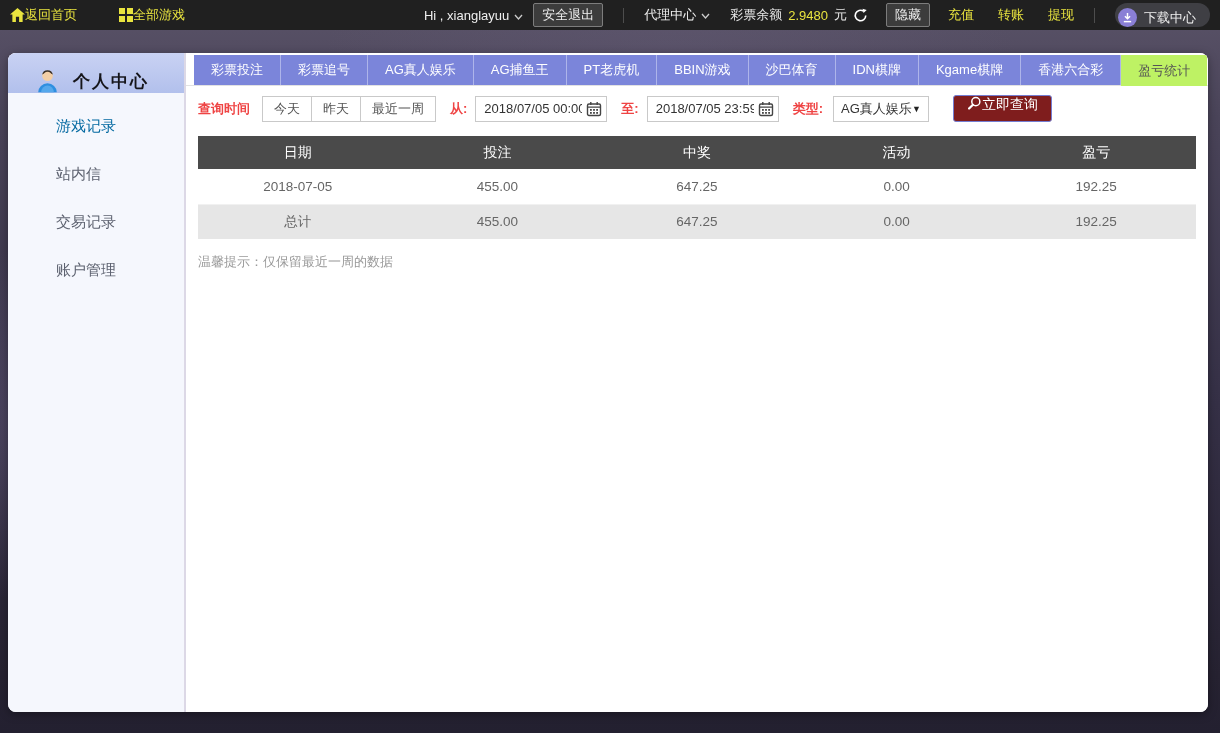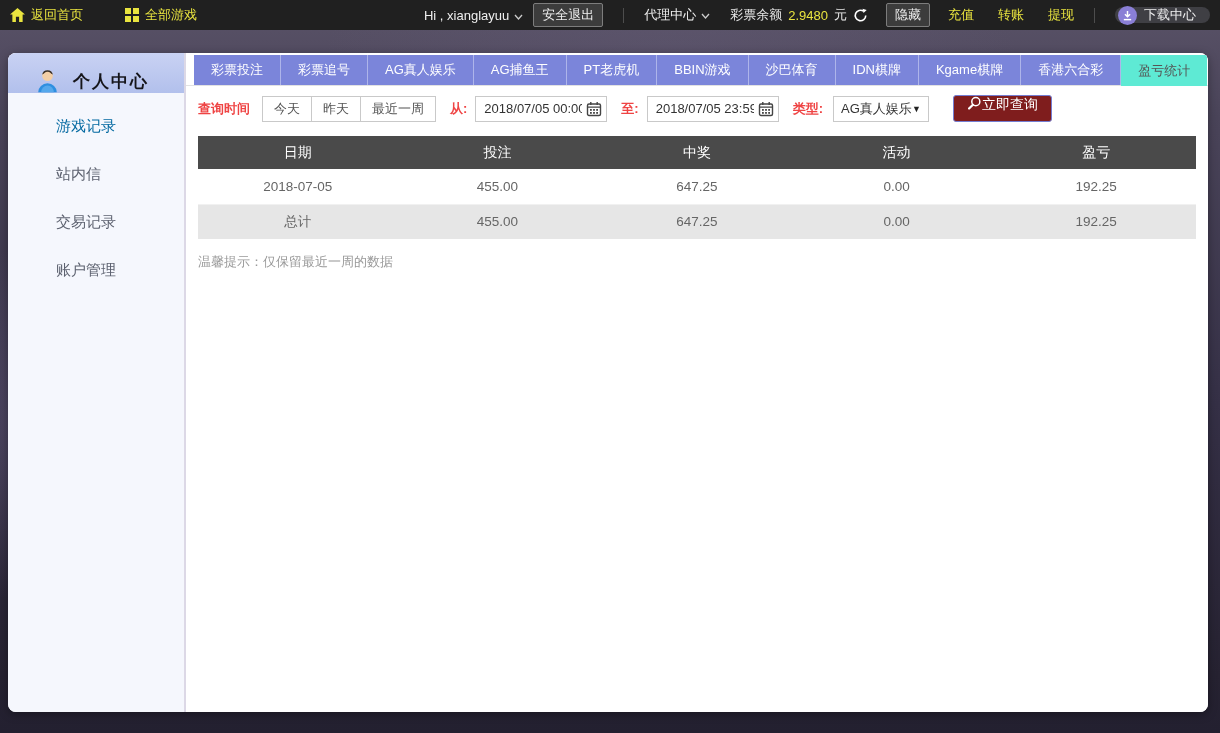--- a/index.html
+++ b/index.html
@@ -12,36 +12,36 @@
       linear-gradient(180deg,#5a5368 0%,#4a4459 16%,#353046 55%,#262231 92%,#232030 100%);
     position:relative;
   }
 
   
   .topbar {
     height:30px; background:#202020; display:flex; align-items:center;
     padding:0 10px; font-size:13px; color:#e8e8e8; white-space:nowrap;
   }
   .tb-left { display:flex; align-items:center; gap:42px; }
-  .tb-link { display:flex; align-items:center; gap:6px; color:#e9e43f; cursor:pointer; }
+  .tb-link { display:flex; align-items:center; color:#e9e43f; cursor:pointer; }
   .tb-right { margin-left:auto; display:flex; align-items:center; }
   .tb-grid { display:grid; grid-template-columns:6px 6px; grid-template-rows:6px 6px; gap:2px; }
   .tb-grid i { background:#e9e43f; display:block; }
   .chev { margin-left:5px; display:inline-block; }
   .tb-btn {
     background:#3c3c3c; border:1px solid #7d7d7d; color:#f0f0f0;
     font-size:13px; padding:2px 8px; border-radius:2px; cursor:pointer;
   }
   .tb-div { width:1px; height:15px; background:#4d4d4d; margin:0 20px; }
   .yellow { color:#e9e43f; }
   .tb-plain { color:#efefef; cursor:pointer; }
   .balance-group { display:flex; align-items:center; gap:6px; }
   .refresh-btn { background:none; border:none; cursor:pointer; padding:0; display:flex; align-items:center; }
   .dl-pill {
-    background:#3f3f44; border-radius:13px; height:16px; display:flex; align-items:center;
+    background:#3f3f44; border-radius:13px; height:24px; display:flex; align-items:flex-end;
     gap:7px; padding:0 14px 0 3px; color:#f0f0f0; cursor:pointer; border:none; font-size:13px;
   }
   .dl-circ {
     width:19px; height:19px; border-radius:50%; background:#8a7fd6;
     display:flex; align-items:center; justify-content:center;
   }
 
   
   .card {
     position:absolute; left:8px; top:53px; width:1200px; height:659px;
@@ -65,21 +65,21 @@
 
   
   .main { flex:1; min-width:0; background:#fff; display:flex; flex-direction:column; }
 
   .tabs-row { padding:2px 0 0 8px; border-bottom:1px solid #e2e2e2; display:flex; align-items:flex-end; }
   .tab {
     background:#7b85da; color:#fff; font-size:13px; line-height:30px; height:30px;
     padding:0 17px; border-right:1px solid #aeb5ea; cursor:pointer;
   }
   .tab.active {
-    background:#5eead4; color:#555; border-right:none; height:31px; line-height:31px;
+    background:#bef264; color:#555; border-right:none; height:31px; line-height:31px;
     margin-bottom:-1px;
   }
 
   .query-row { display:flex; align-items:center; margin:9px 12px 8px; font-size:13px; }
   .q-label { font-weight:bold; color:#ef4444; margin-right:12px; }
   .seg { display:flex; margin-right:14px; }
   .seg button {
     height:26px; padding:0 11px; background:#fff; border:1px solid #c9c9c9;
     color:#555; font-size:13px; margin-left:-1px; cursor:pointer;
   }

